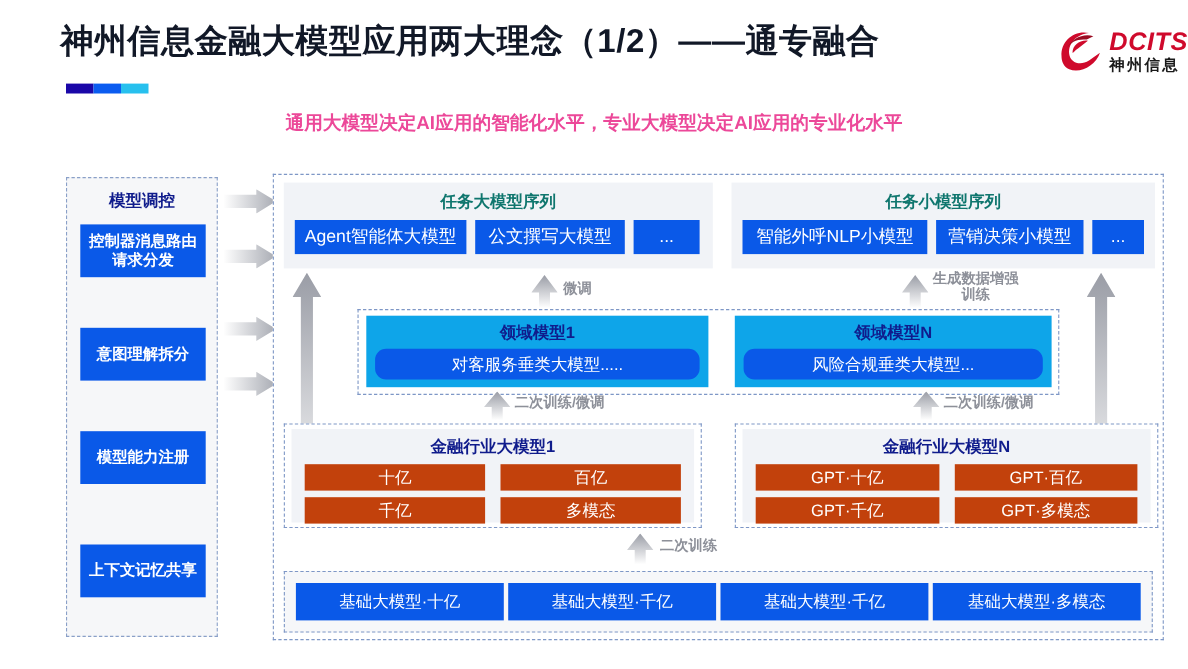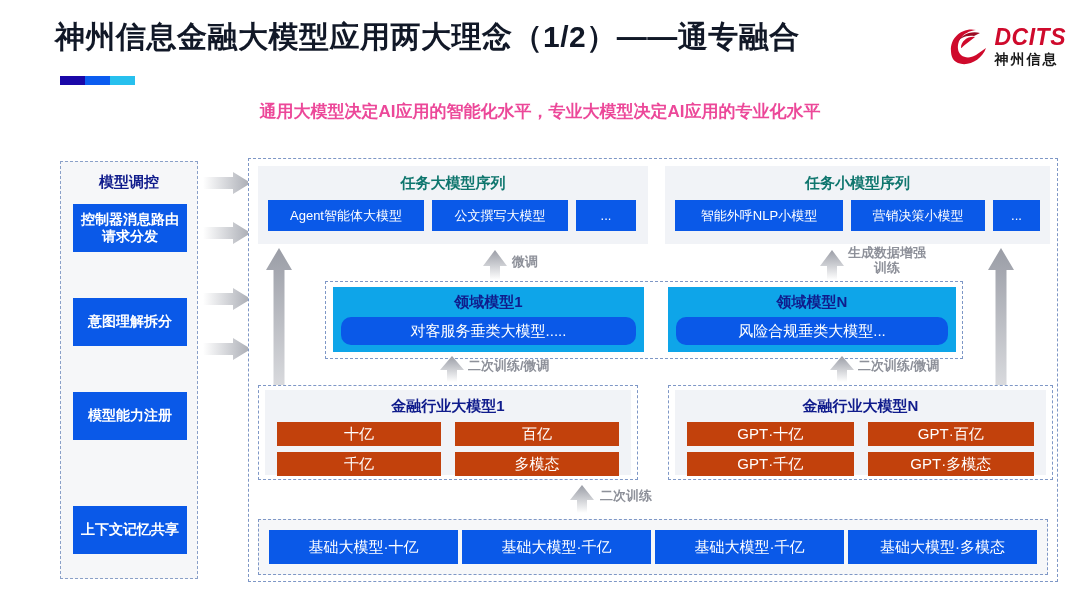--- a/index.html
+++ b/index.html
@@ -16,21 +16,21 @@
     position:absolute;left:55px;top:17px;
     font-size:30px;font-weight:bold;color:#111827;
     letter-spacing:.5px;white-space:nowrap;
   }
   #accent-bar{position:absolute;left:60px;top:76px;width:75px;height:9px;display:flex;}
   #accent-bar i{display:block;height:100%;}
   #accent-bar i:nth-child(1){width:25px;background:#1a07a8;}
   #accent-bar i:nth-child(2){width:25px;background:#0b5cf0;}
   #accent-bar i:nth-child(3){width:25px;background:#27c0ee;}
 
-  #logo{position:absolute;right:14px;top:20px;height:52px;display:flex;align-items:center;gap:5px;}
+  #logo{position:absolute;right:0;top:20px;height:52px;display:flex;align-items:center;gap:5px;}
   #logo .mark{width:46px;height:44px;position:relative;}
   #logo .txt{display:flex;flex-direction:column;line-height:1;}
   #logo .txt .en{font-size:23px;font-weight:bold;color:#cf0a2c;letter-spacing:.5px;font-style:italic;}
   #logo .txt .cn{font-size:14px;font-weight:bold;color:#1a1a1a;letter-spacing:2px;margin-top:3px;}
 
   #subtitle{
     position:absolute;left:0;top:100px;width:1080px;
     text-align:center;font-size:17px;font-weight:bold;color:#ec4899;
   }
 
@@ -45,42 +45,42 @@
   }
   .lp-item{
     position:absolute;left:12px;width:114px;
     background:#0a59e8;color:#fff;font-size:14px;font-weight:bold;
     display:flex;align-items:center;justify-content:center;text-align:center;
     line-height:1.25;box-sizing:border-box;padding:2px 4px;
   }
   .lp-item.i0{top:42px;height:48px;}
   .lp-item.i1{top:136px;height:48px;}
   .lp-item.i2{top:230px;height:48px;}
-  .lp-item.i3{top:344px;height:48px;}
+  .lp-item.i3{top:333px;height:48px;}
 
   
   .arrow-right{position:absolute;width:48px;height:22px;}
 
   
   #main-area{
     position:absolute;left:248px;top:158px;width:810px;height:424px;
     border:1px dashed #7e97c6;box-sizing:border-box;background:#fff;
   }
 
   
   .seq-box{
     position:absolute;background:#f1f3f7;box-sizing:border-box;
   }
   .seq-title{
     text-align:center;font-size:15px;font-weight:bold;color:#0f766e;
     padding-top:8px;
   }
   .chip-row{display:flex;gap:8px;padding:7px 10px 10px 10px;}
   .chip{
-    background:#0a59e8;color:#fff;font-size:13px;
+    background:#0a59e8;color:#fff;font-size:16px;
     display:flex;align-items:center;justify-content:center;
     height:31px;box-sizing:border-box;white-space:nowrap;padding:0 6px;
   }
 
   
   .dashed-region{position:absolute;border:1px dashed #7e97c6;box-sizing:border-box;background:#fff;}
 
   .dom-card{position:absolute;background:#0ea5e9;box-sizing:border-box;}
   .dom-title{text-align:center;font-size:15px;font-weight:bold;color:#101c8c;padding-top:6px;}
   .dom-bar{

